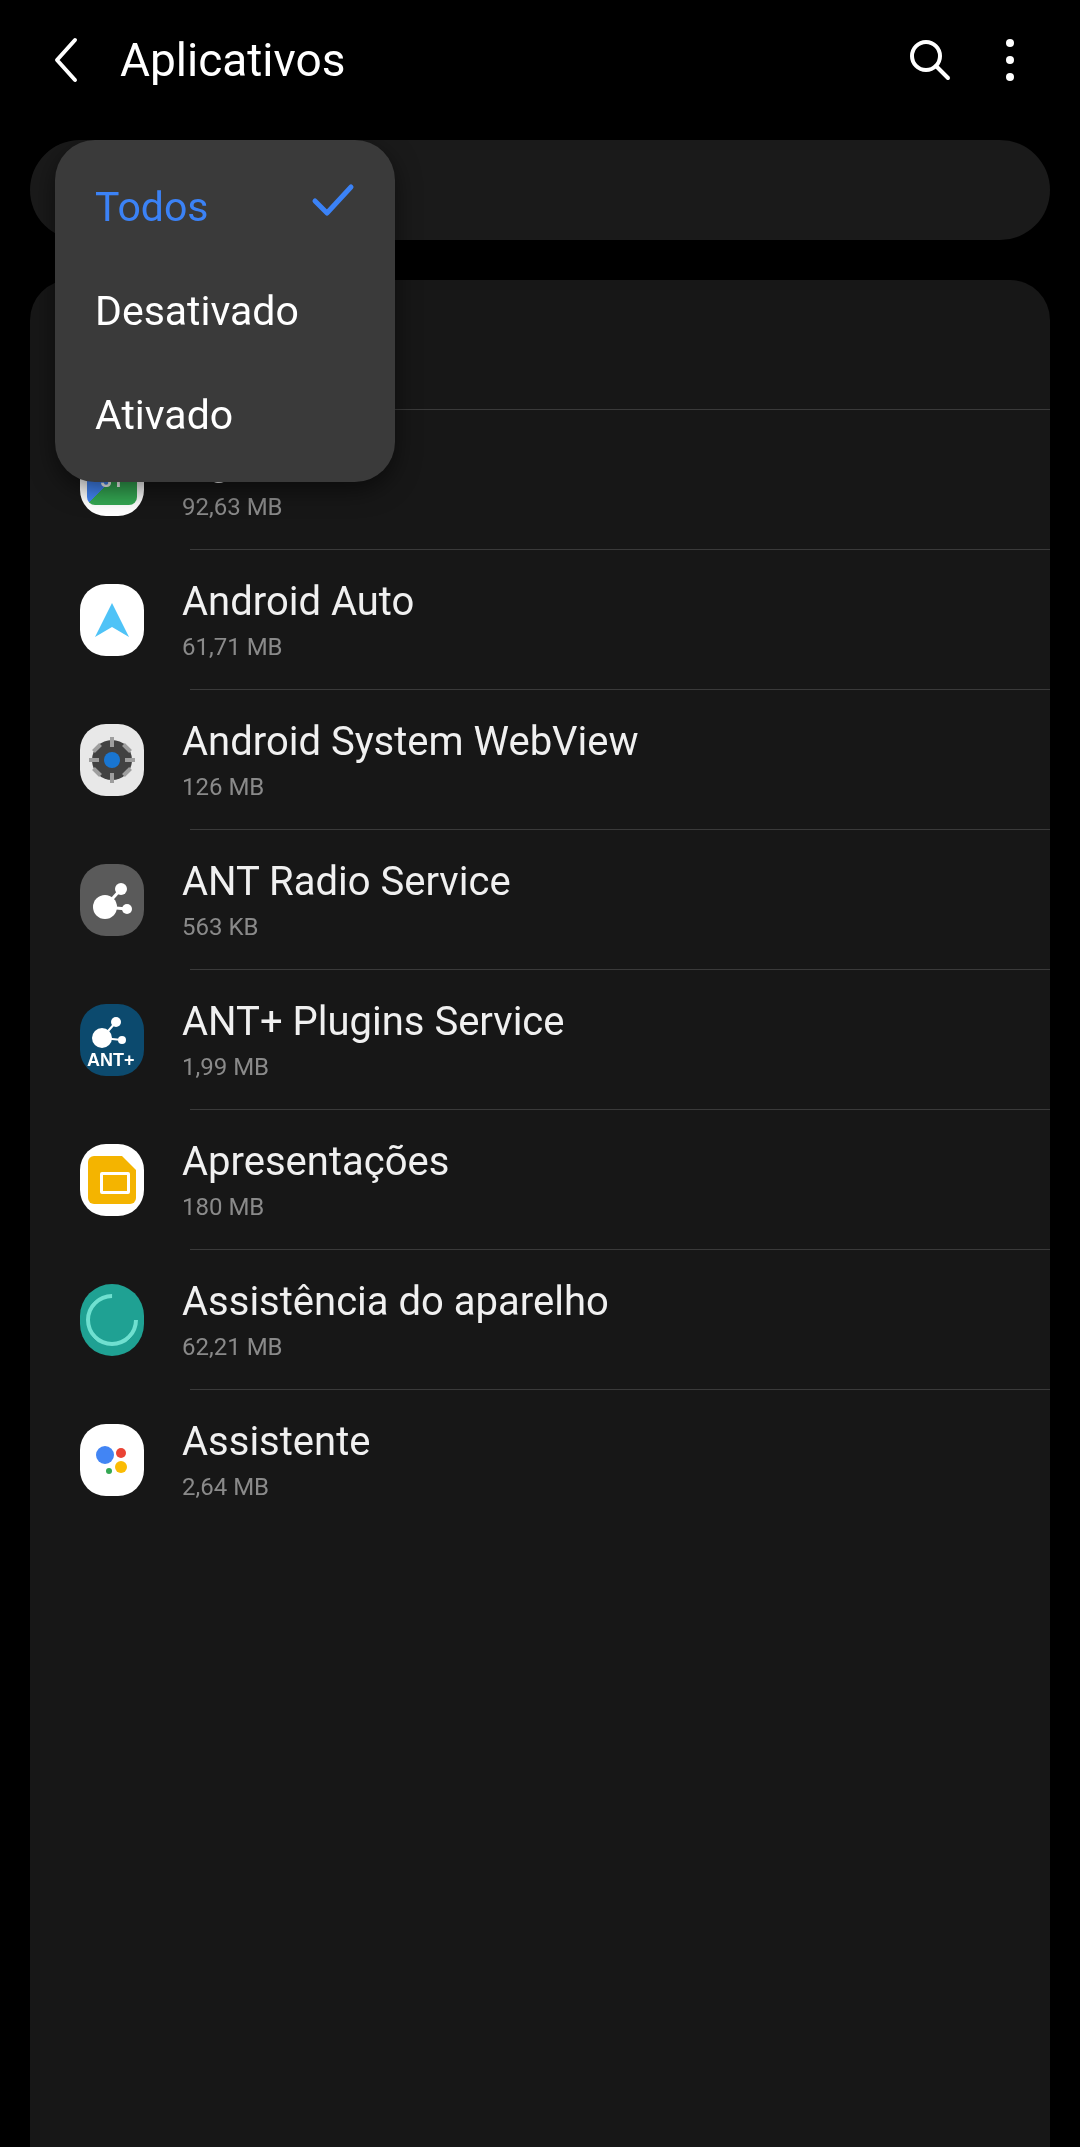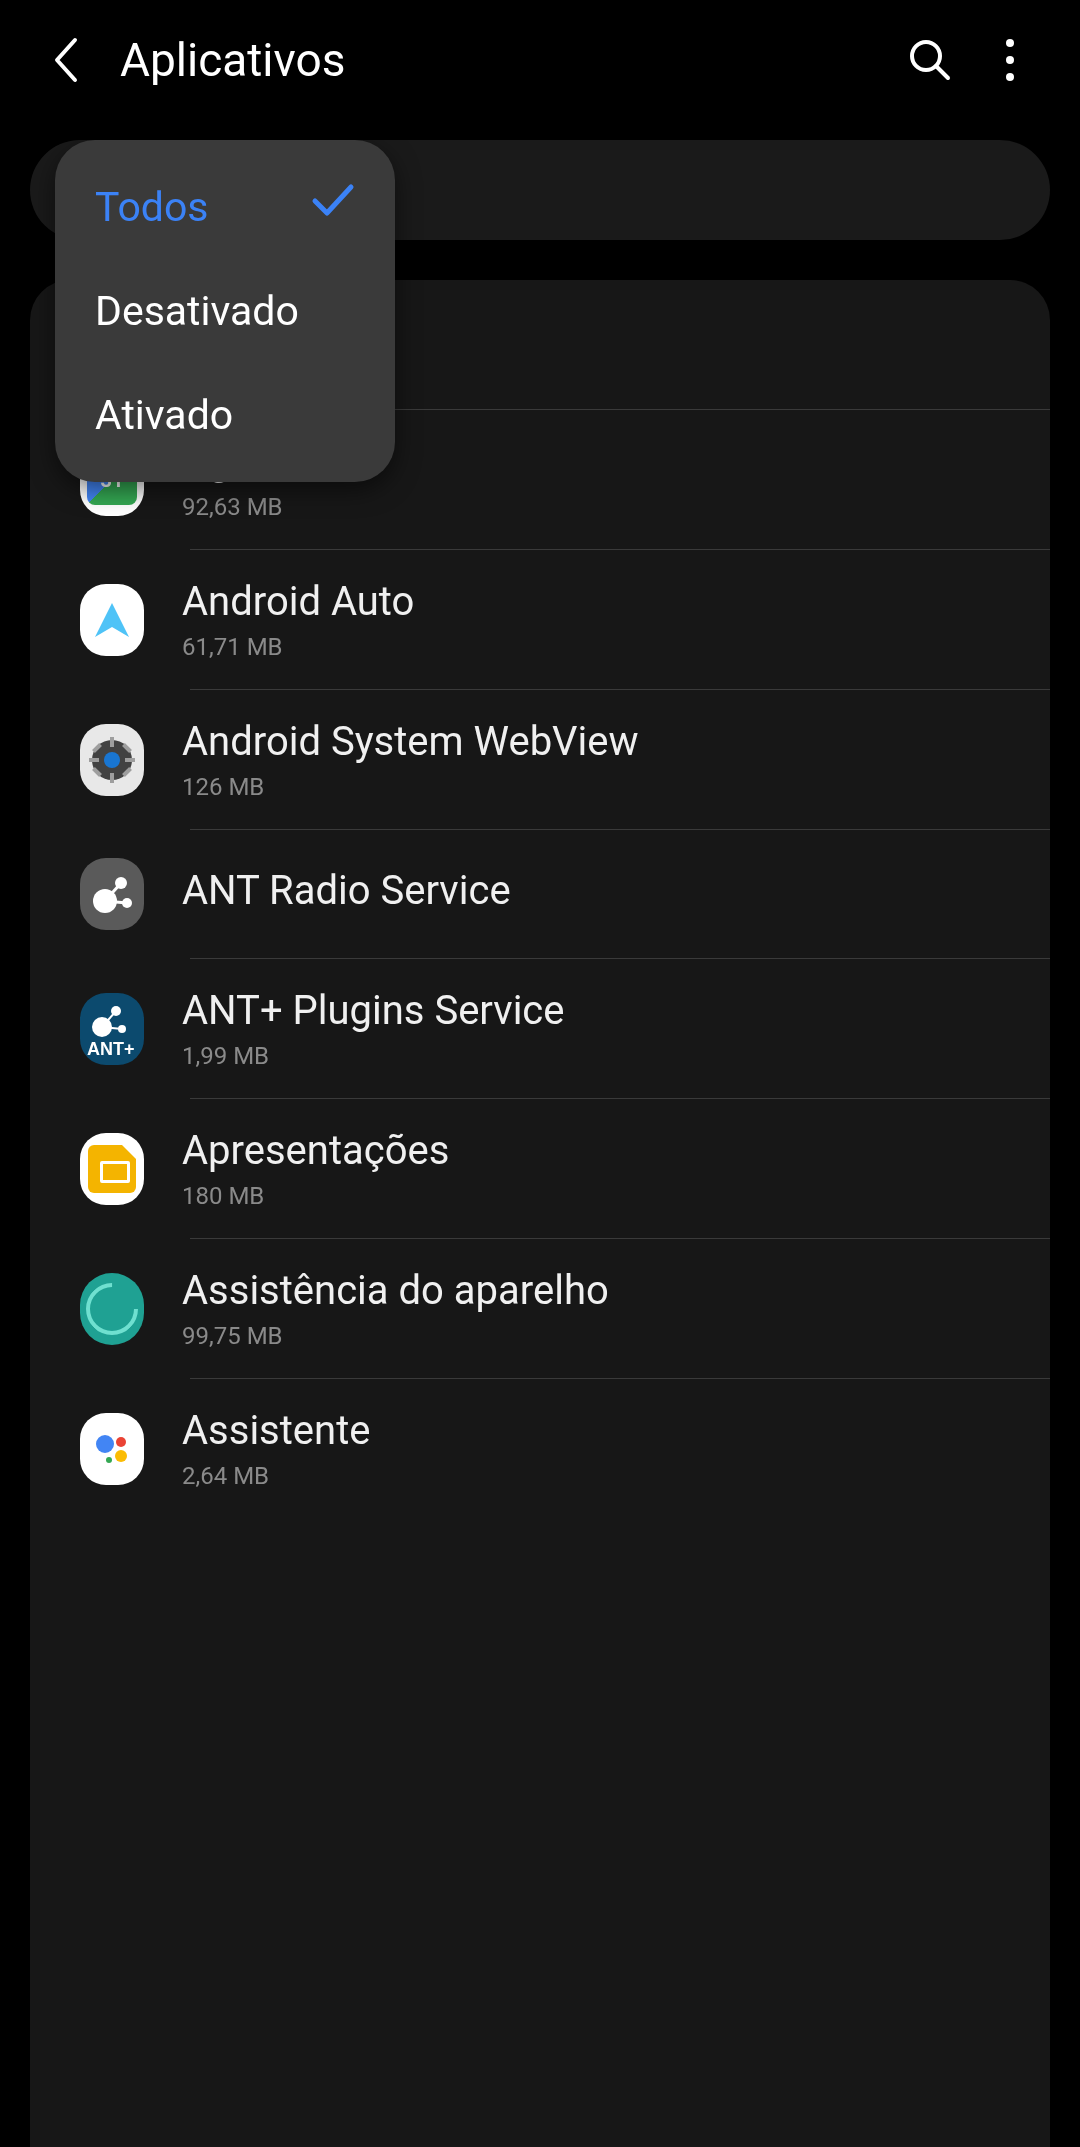--- a/index.html
+++ b/index.html
@@ -249,20 +249,21 @@
           <svg width="50" height="50" viewBox="0 0 50 50" fill="#fff">
             <circle cx="18" cy="32" r="12"></circle>
             <circle cx="34" cy="14" r="6"></circle>
             <circle cx="40" cy="34" r="5"></circle>
             <line x1="18" y1="32" x2="34" y2="14" stroke="#fff" stroke-width="3"></line>
             <line x1="18" y1="32" x2="40" y2="34" stroke="#fff" stroke-width="3"></line>
           </svg>
         </div>
         <div class="app-info">
           <div class="app-name">ANT Radio Service</div>
+          <div class="app-size">563 KB</div>
         </div>
       </div>
       <div class="divider-partial"></div>
       <div class="app-row">
         <div class="app-icon icon-antplus">
           <svg width="60" height="60" viewBox="0 0 60 60">
             <g fill="#fff">
               <circle cx="20" cy="28" r="10"></circle>
               <circle cx="34" cy="12" r="5"></circle>
               <circle cx="40" cy="30" r="4"></circle>
@@ -285,21 +286,21 @@
         <div class="app-info">
           <div class="app-name">Apresentações</div>
           <div class="app-size">180 MB</div>
         </div>
       </div>
       <div class="divider-partial"></div>
       <div class="app-row">
         <div class="app-icon icon-assist"></div>
         <div class="app-info">
           <div class="app-name">Assistência do aparelho</div>
-          <div class="app-size">99,75 MB</div>
+          <div class="app-size">62,21 MB</div>
         </div>
       </div>
       <div class="divider-partial"></div>
       <div class="app-row">
         <div class="app-icon icon-assistente">
           <svg width="50" height="50" viewBox="0 0 50 50">
             <circle cx="18" cy="20" r="9" fill="#4285f4"></circle>
             <circle cx="34" cy="18" r="5" fill="#ea4335"></circle>
             <circle cx="34" cy="32" r="6" fill="#fbbc04"></circle>
             <circle cx="22" cy="36" r="3" fill="#34a853"></circle>

